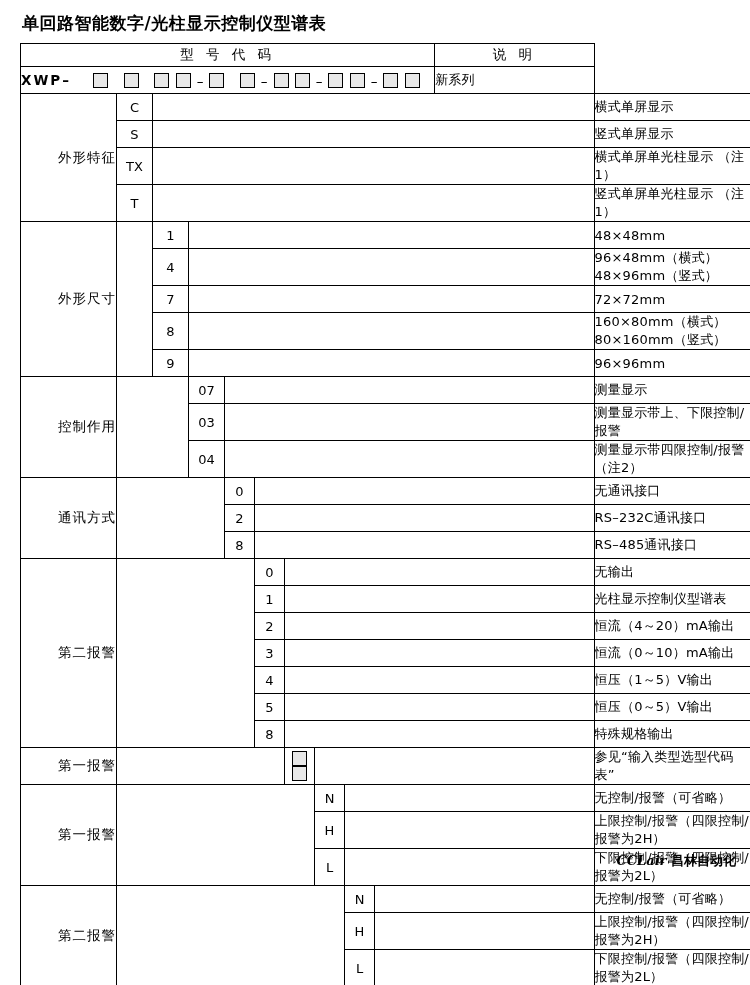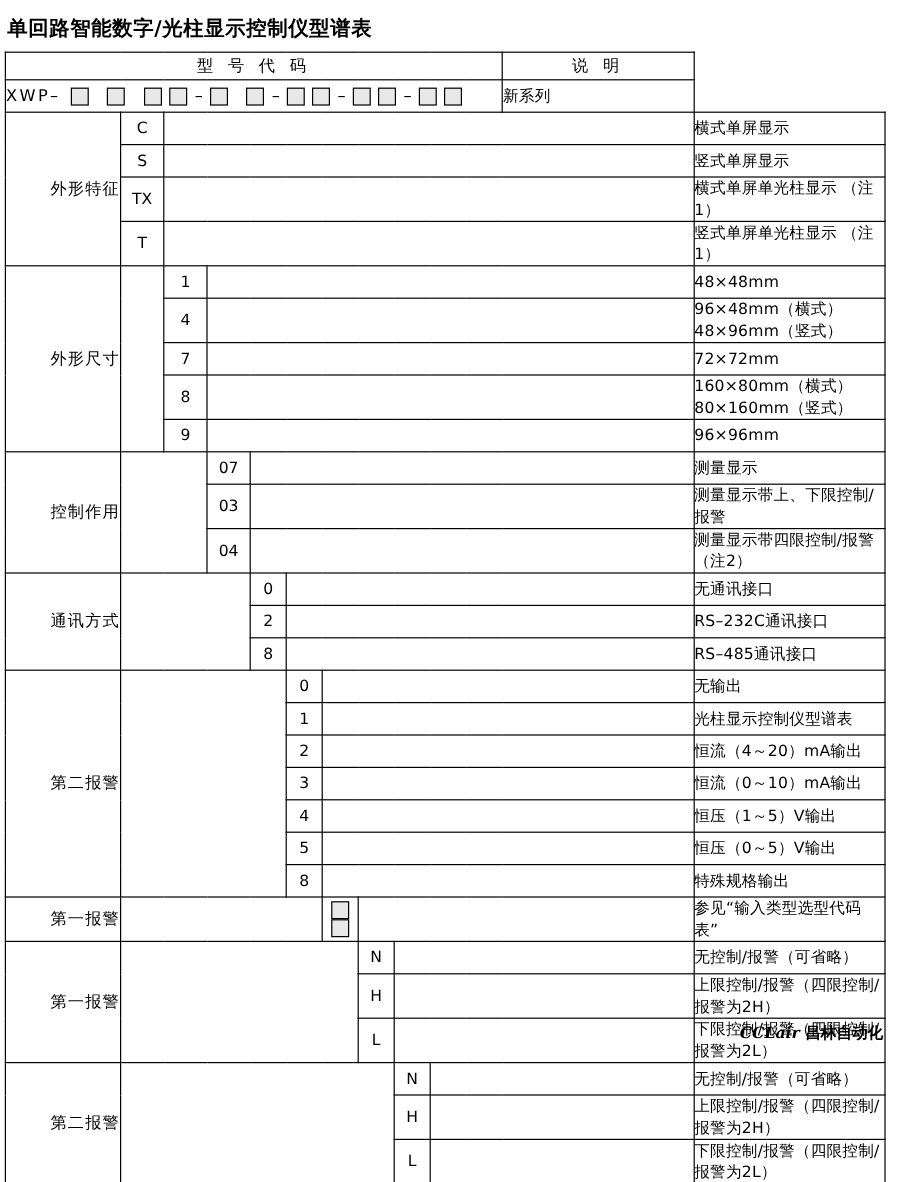--- a/index.html
+++ b/index.html
@@ -12,21 +12,21 @@
     background: #ffffff;
     font-family: "DejaVu Sans", "Liberation Sans", sans-serif;
     color: #000000;
     overflow: hidden;
   }
   .page {
     position: relative;
     width: 750px;
     height: 894px;
     box-sizing: border-box;
-    padding: 10px 8px 0 4px;
+    padding: 10px 8px 0 20px;
   }
   .doc-title {
     font-size: 17px;
     font-weight: bold;
     letter-spacing: 0.5px;
     margin: 2px 0 8px 2px;
     font-family: "DejaVu Sans", "Liberation Sans", sans-serif;
   }
   table.spec {
     border-collapse: collapse;
@@ -69,21 +69,22 @@
   .model-row td {
     height: 26px;
   }
   .model-cell {
     padding-left: 6px;
     white-space: nowrap;
     font-size: 13.5px;
   }
   .model-cell .mn {
     letter-spacing: 2px;
-    margin-right: 3px;
+    margin-right: 17px;
+    font-weight: bold;
   }
   .box {
     display: inline-block;
     width: 13px;
     height: 13px;
     border: 1px solid #000;
     background: #e8e8e8;
     vertical-align: middle;
     margin: 0 1px;
   }

